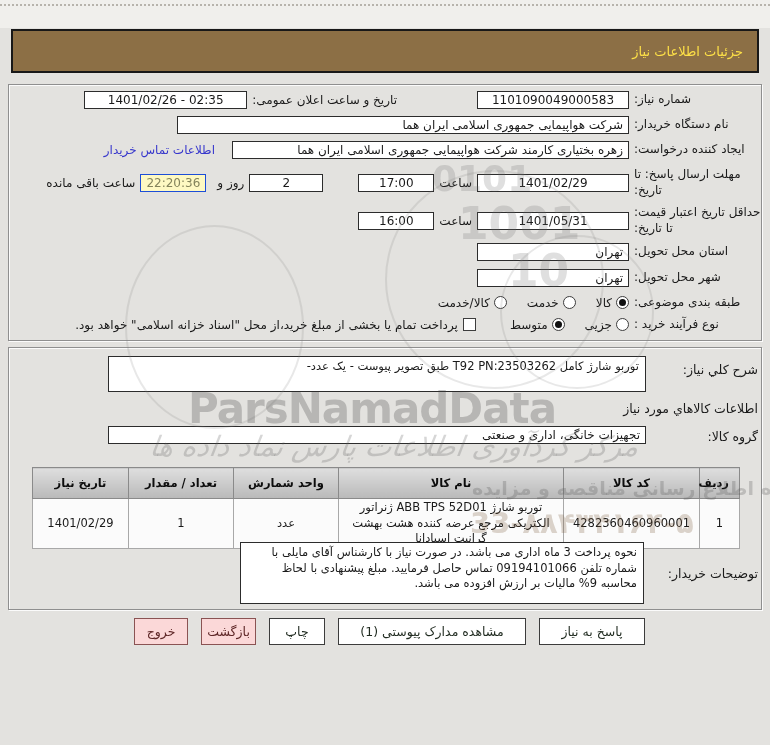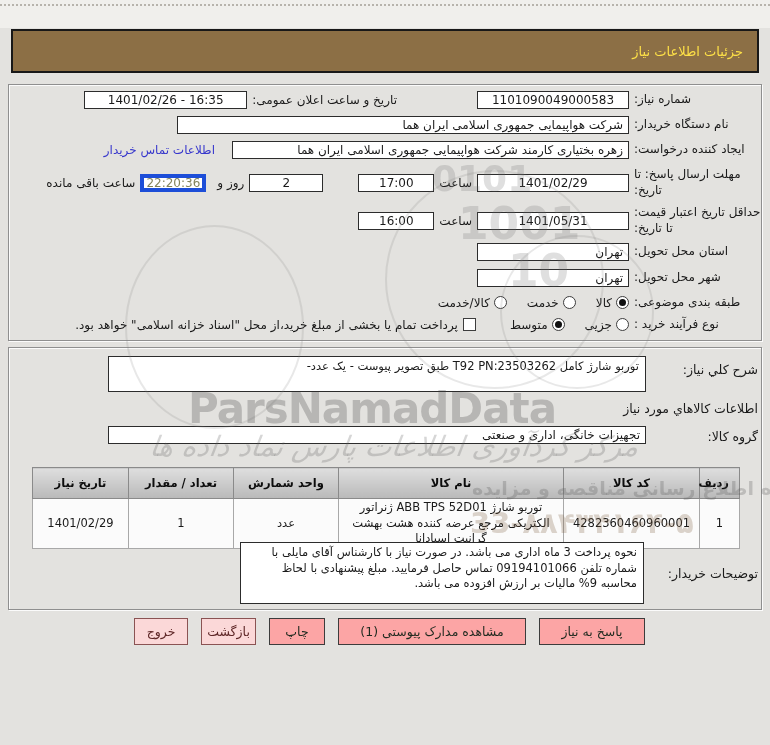--- a/index.html
+++ b/index.html
@@ -29,21 +29,21 @@
   
   .row{position:absolute;right:8px;left:8px;display:flex;align-items:center;gap:5px}
   .lbl{width:128px;min-width:128px;text-align:left;line-height:1.3;font-size:12px}
   .inp{
     background:#fff;border:1px solid #2c2c2c;box-sizing:border-box;height:18px;
     display:flex;align-items:center;justify-content:center;
     padding:0 5px;font-size:12px;overflow:hidden;white-space:nowrap;
   }
   .inp.rt{justify-content:flex-start}
   .ltr{direction:ltr;unicode-bidi:embed}
-  .yellow{background:#ffffff;border:4px solid #1d4ed8;color:#84845c}
+  .yellow{background:#fef9c3;border:1px solid #1d4ed8;color:#84845c}
   .link{color:#3737cc;cursor:pointer;font-size:12px;white-space:nowrap}
   .gap30{margin-right:30px}
   .mr75{margin-right:75px}
   
   .opt{display:flex;align-items:center;gap:4px;margin-left:15px}
   .radio{width:13px;height:13px;min-width:13px;border:1px solid #3d3d3d;border-radius:50%;background:#fff;position:relative;box-sizing:border-box}
   .radio.checked::after{content:"";position:absolute;top:2px;left:2px;right:2px;bottom:2px;border-radius:50%;background:#101010}
   .cb{width:13px;height:13px;min-width:13px;border:1px solid #3d3d3d;background:#fff;box-sizing:border-box;margin-right:14px}
   
   .textarea{
@@ -58,21 +58,21 @@
     border:1px solid #8a8a8a;font-size:11.5px;height:30px;padding:0 10px;color:#0d0d0d;
   }
   td{border:1px solid #a8a8a8;font-size:11.5px;text-align:center;height:38px;padding:1px 5px;line-height:1.35;background:#fbfbfb}
   
   .btnrow{position:absolute;top:618px;right:125px;display:flex;gap:13px}
   .btn{
     height:27px;box-sizing:border-box;border:1px solid #3c3c3c;
     display:flex;align-items:center;justify-content:center;
     font-size:12.5px;cursor:pointer;white-space:nowrap;
   }
-  .btn.green{background:#fca5a5;color:#1f2a1f}
+  .btn.green{background:#ffffff;color:#1f2a1f}
   .btn.pink{background:#fbd8d8;color:#5e2727;border-color:#8a5353}
   
   .wm{position:absolute;z-index:10;pointer-events:none;white-space:nowrap}
   .wm-brand{top:384px;left:188px;font-size:42px;font-weight:bold;letter-spacing:-1px;color:rgba(70,70,70,.28)}
   .wm-callig{top:430px;left:150px;font-size:28px;font-style:italic;color:rgba(90,90,90,.25);transform:skewX(-8deg)}
   .wm-line2{top:477px;left:472px;font-size:19px;font-weight:bold;color:rgba(90,90,90,.28)}
   .wm-phone{top:506px;left:470px;font-size:29px;font-weight:bold;letter-spacing:2px;color:rgba(120,88,55,.25)}
   .wm-digits{font-weight:bold;color:rgba(110,110,110,.22)}
   .wm-circle{border:2px solid rgba(130,130,130,.18);border-radius:50%}
   .content{position:relative;z-index:1}
@@ -102,21 +102,21 @@
 
   <div class="box" id="box1"></div>
 
   <div class="row" style="top:91px">
     <span class="lbl">شماره نیاز:</span>
     <div class="inp" style="width:152px">
       <span class="ltr">1101090049000583</span>
     </div>
     <span class="mr75" style="white-space:nowrap">تاریخ و ساعت اعلان عمومی:</span>
     <div class="inp" style="width:163px">
-      <span class="ltr">1401/02/26 - 16:35</span>
+      <span class="ltr">1401/02/26 - 02:35</span>
     </div>
   </div>
 
   <div class="row" style="top:116px">
     <span class="lbl">نام دستگاه خریدار:</span>
     <div class="inp rt" style="width:452px">
       <span>شرکت هواپیمایی جمهوری اسلامی ایران هما</span>
     </div>
   </div>
 

